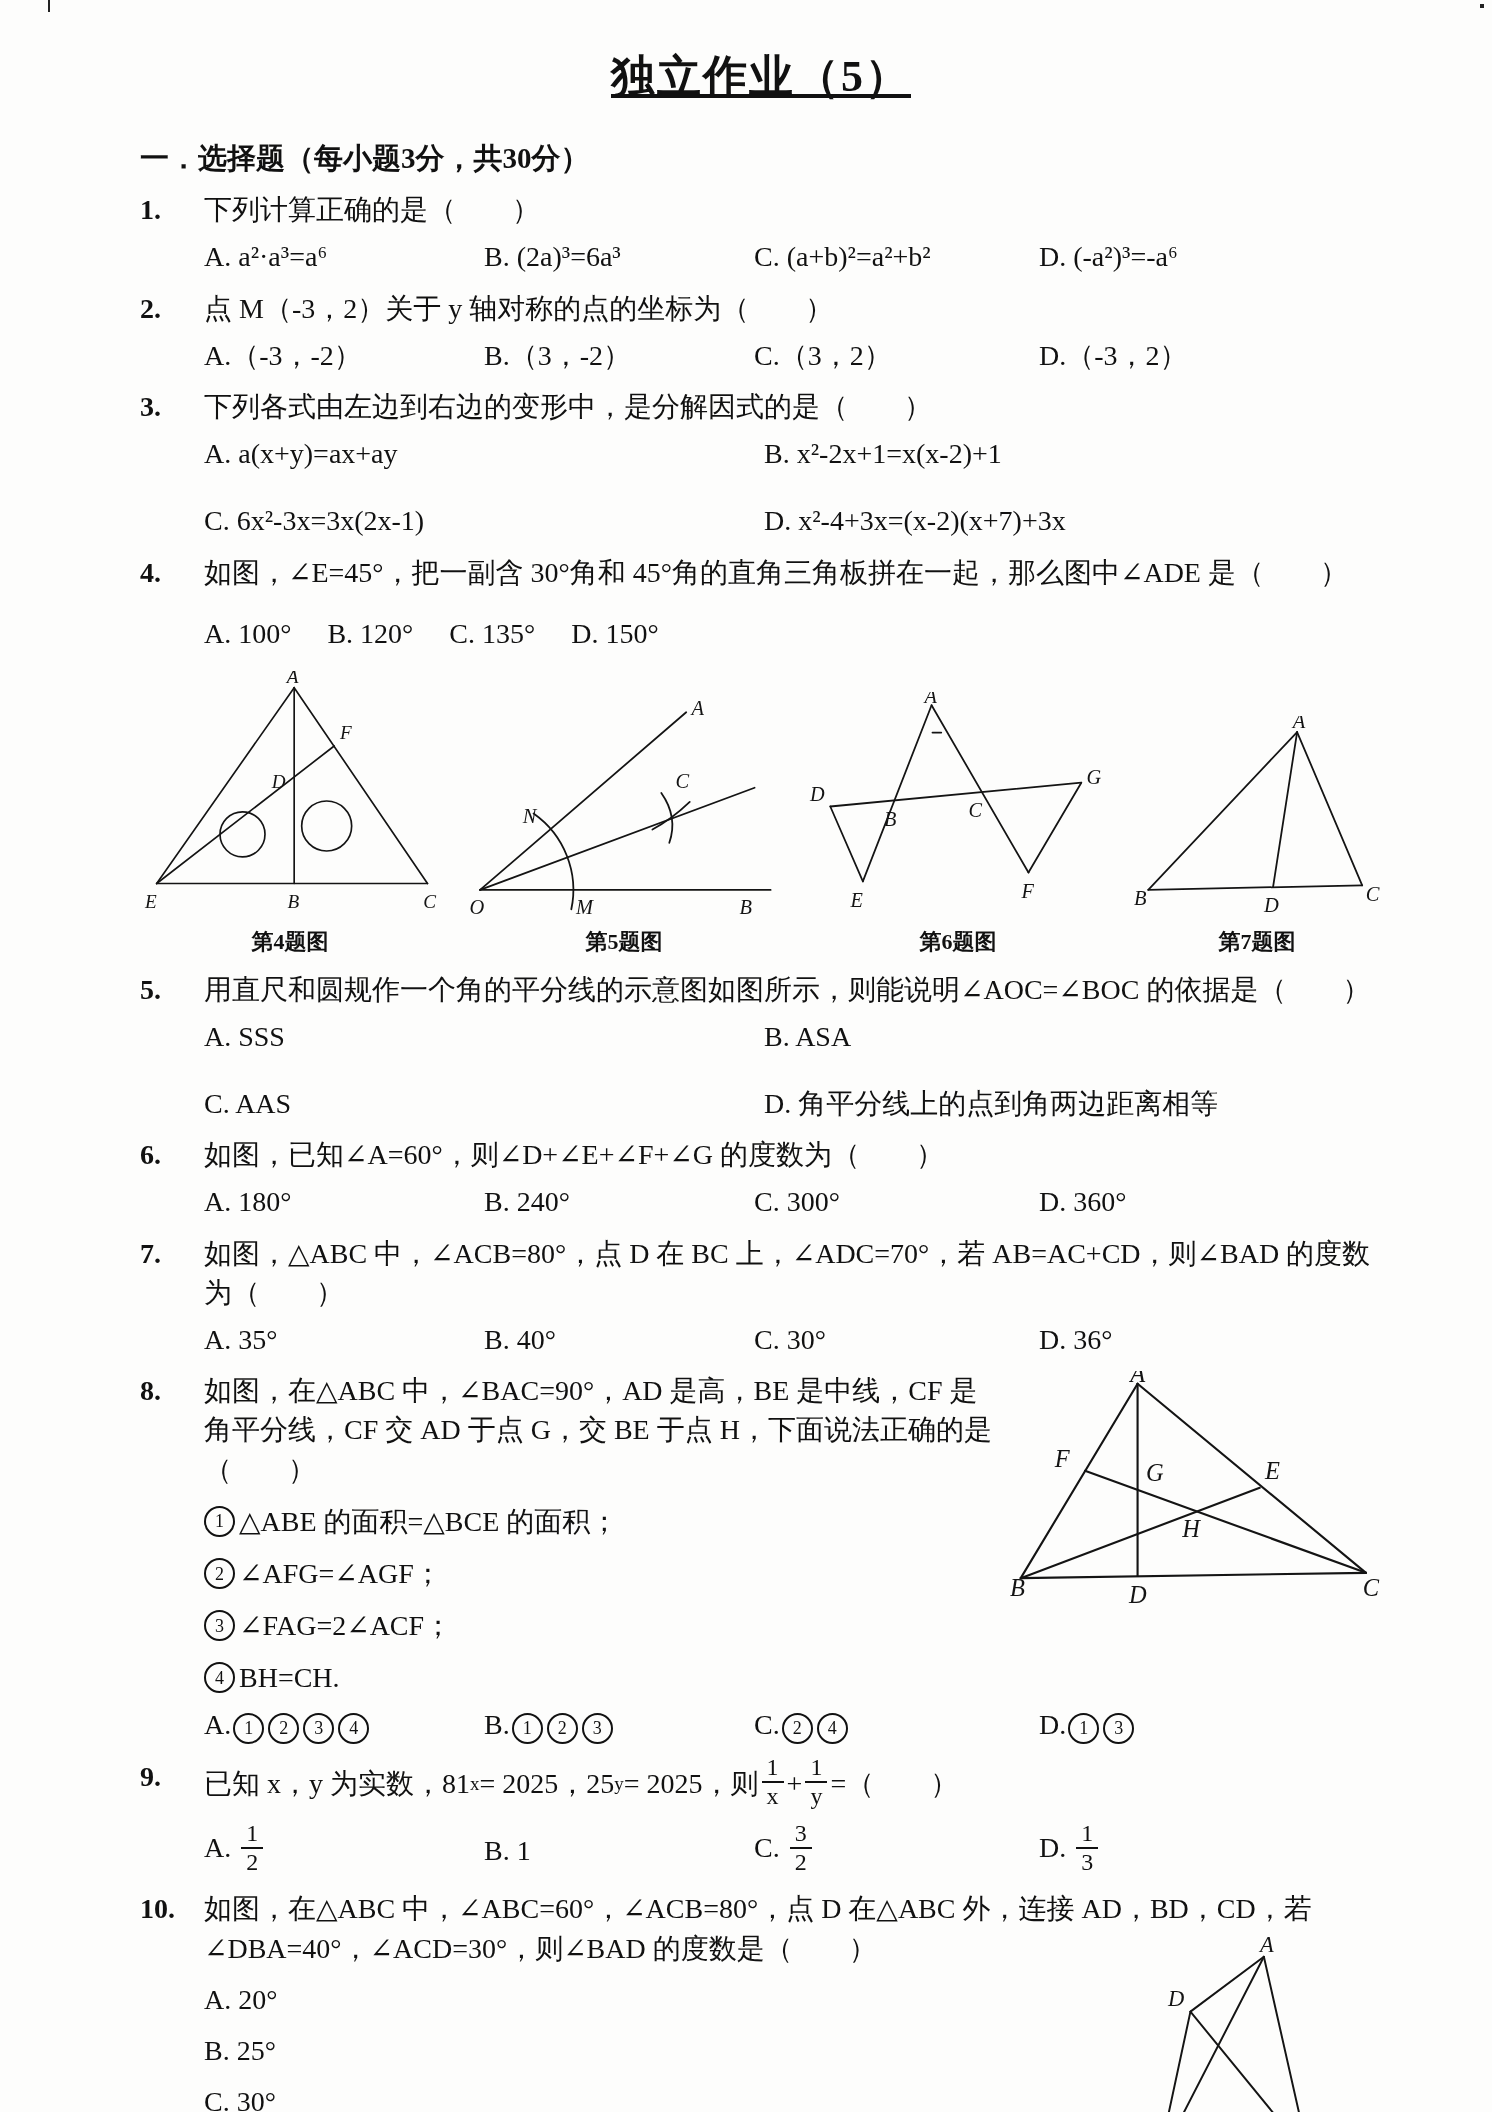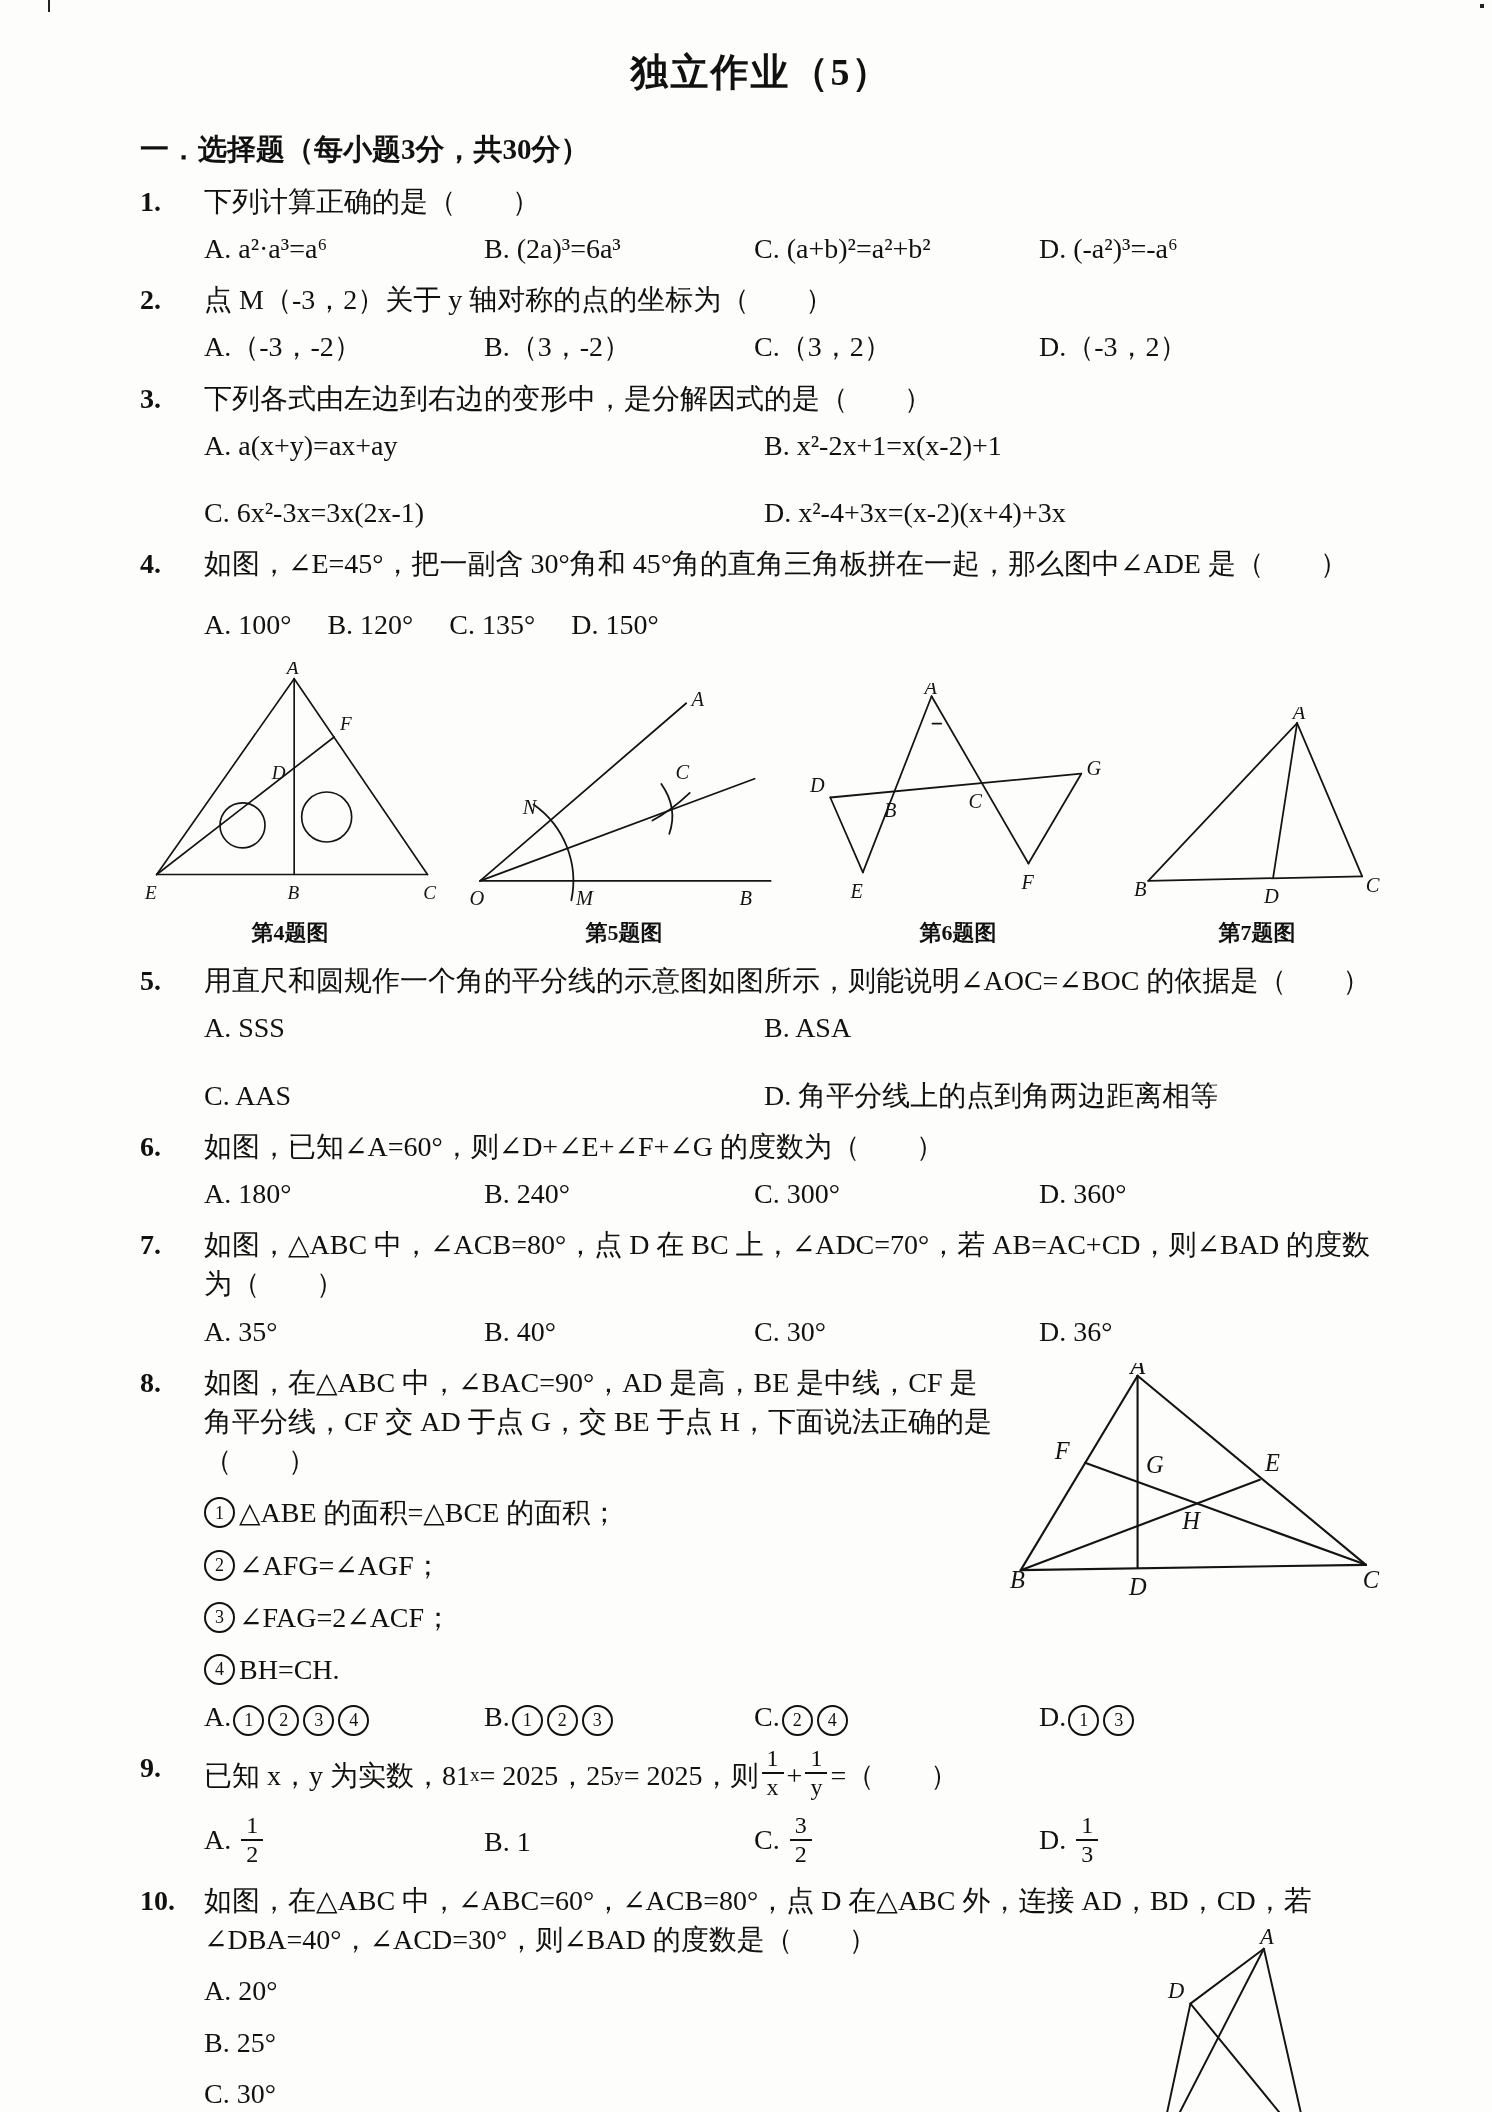--- a/index.html
+++ b/index.html
@@ -13,23 +13,24 @@
     font-size:28px;
     line-height:1.4;
     overflow:hidden;
   }
   .content{padding:40px 110px 0 140px;}
   .artifact{position:absolute;background:#222;}
   .artifact.left{left:48px;top:0;width:2px;height:12px;}
   .artifact.right{right:8px;top:4px;width:4px;height:4px;}
   .title{
     text-align:center;
-    font-size:38px;font-weight:bold;
+    font-size:44px;font-weight:bold;
     letter-spacing:2px;
     margin:6px 0 30px 0;
+    text-decoration:underline;
   }
   .section-heading{
     font-size:29px;font-weight:bold;
     margin:0 0 10px 0;
   }
   .q{display:flex;margin-top:12px;}
   .qnum{flex:0 0 64px;font-weight:bold;}
   .qbody{flex:1;min-width:0;}
   .qtext{}
   .opts4{
@@ -123,21 +124,21 @@
     </div>
 
     <div class="q">
       <span class="qnum">3.</span>
       <div class="qbody">
         <div class="qtext">下列各式由左边到右边的变形中，是分解因式的是（　　）</div>
         <div class="opts2">
           <span>A. a(x+y)=ax+ay</span>
           <span>B. x²-2x+1=x(x-2)+1</span>
           <span>C. 6x²-3x=3x(2x-1)</span>
-          <span>D. x²-4+3x=(x-2)(x+4)+3x</span>
+          <span>D. x²-4+3x=(x-2)(x+7)+3x</span>
         </div>
       </div>
     </div>
 
     <div class="q">
       <span class="qnum">4.</span>
       <div class="qbody">
         <div class="qtext">如图，∠E=45°，把一副含 30°角和 45°角的直角三角板拼在一起，那么图中∠ADE 是（　　）</div>
         <div class="opts-inline">
           <span>A. 100°</span>

